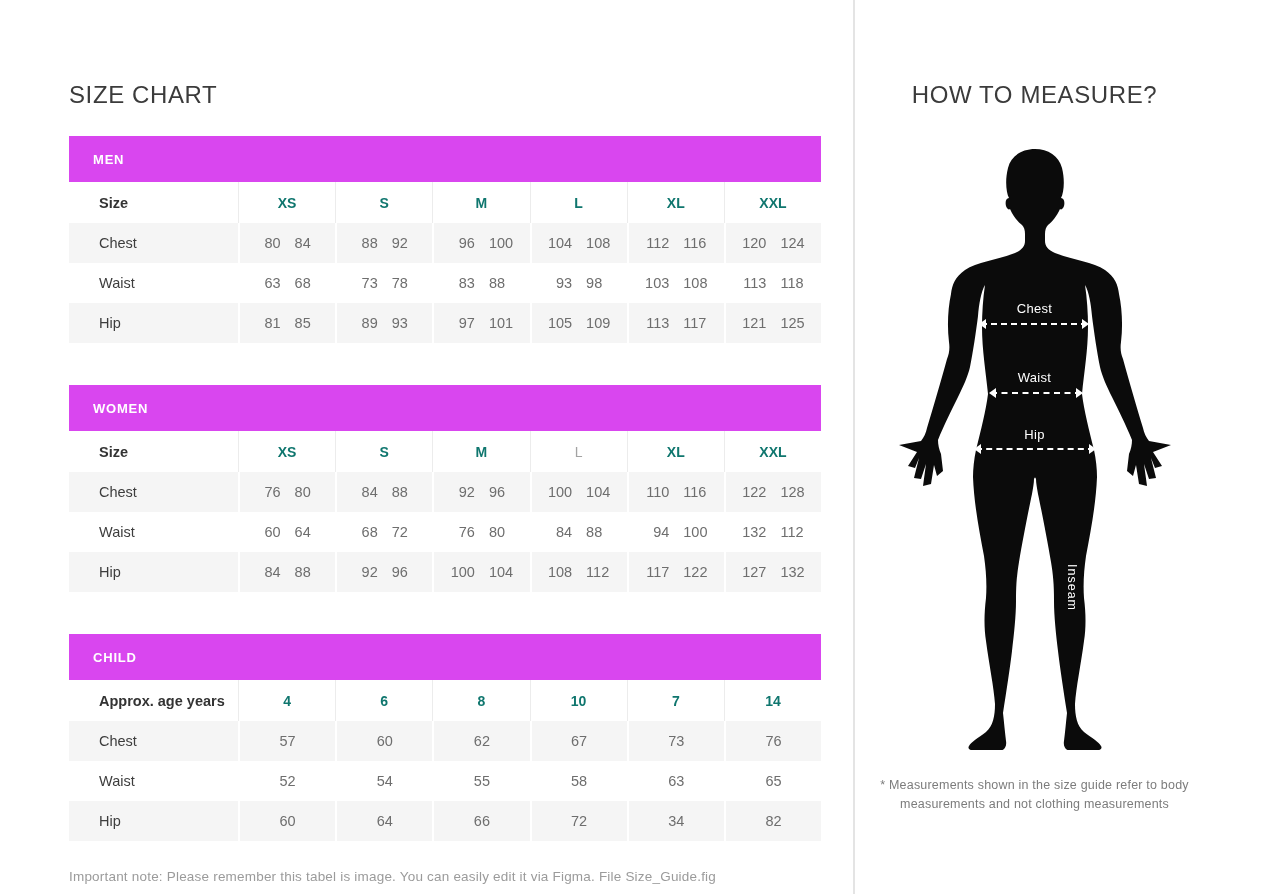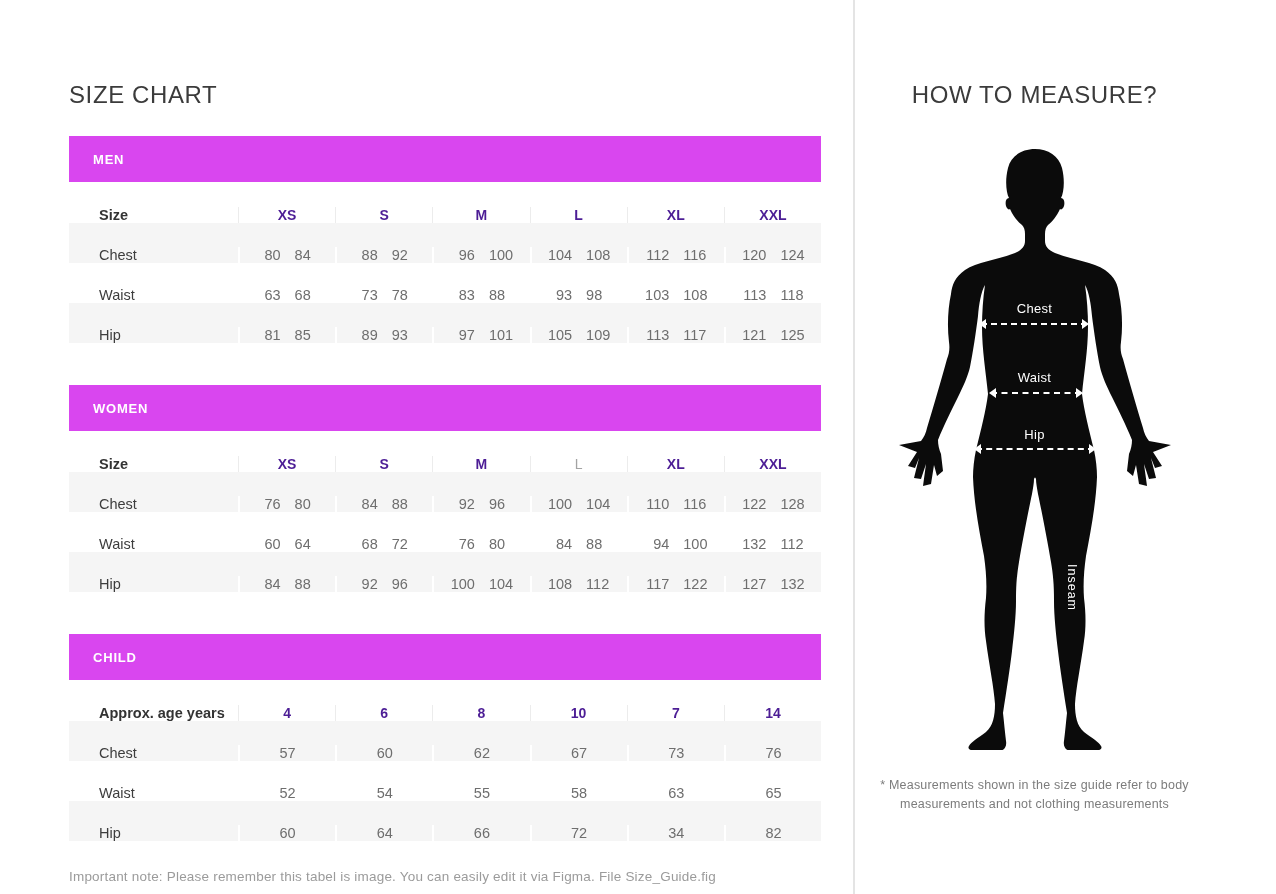--- a/index.html
+++ b/index.html
@@ -22,31 +22,31 @@
 
   #tables { width:752px; }
   .tbl { width:752px; margin-top:42px; }
   #tables .tbl:first-child { margin-top:28px; }
 
   .band {
     height:46px; background:#d946ef; color:#ffffff;
     font-size:13px; font-weight:700; letter-spacing:.8px;
     display:flex; align-items:center; padding-left:24px;
   }
-  .row { display:flex; height:40px; width:752px;align-items:flex-end; }
+  .row { display:flex; height:40px; width:752px; }
   .row.hdr { height:41px; background:#ffffff; }
   .cell {
     flex:1 1 0; display:flex; align-items:center; justify-content:center;
     font-size:14.5px; color:#6e6e6e;
   }
   .cell.lbl {
     flex:0 0 169px; justify-content:flex-start; padding-left:30px;
     color:#3d3d3d;
   }
-  .row.hdr .cell { font-weight:700; font-size:14px; color:#4c1d95; border-left:1px solid #ececec; }
+  .row.hdr .cell { font-weight:700; font-size:14px; color:#0f766e; border-left:1px solid #ececec; }
   .row.hdr .cell.lbl { border-left:none; font-size:14.5px; color:#333333; }
   .row.hdr .cell.muted { color:#a3a3a3; font-weight:400; }
   .row.data .cell { border-left:2px solid #ffffff; }
   .row.data .cell.lbl { border-left:none; }
   .row.data.g { background:#f5f5f5; }
   .cell span.a { width:28px; text-align:right; }
   .cell span.b { width:28px; text-align:left; margin-left:14px; }
 
   .note { margin-top:28px; font-size:13.5px; color:#9b9b9b; letter-spacing:.2px; }
 

